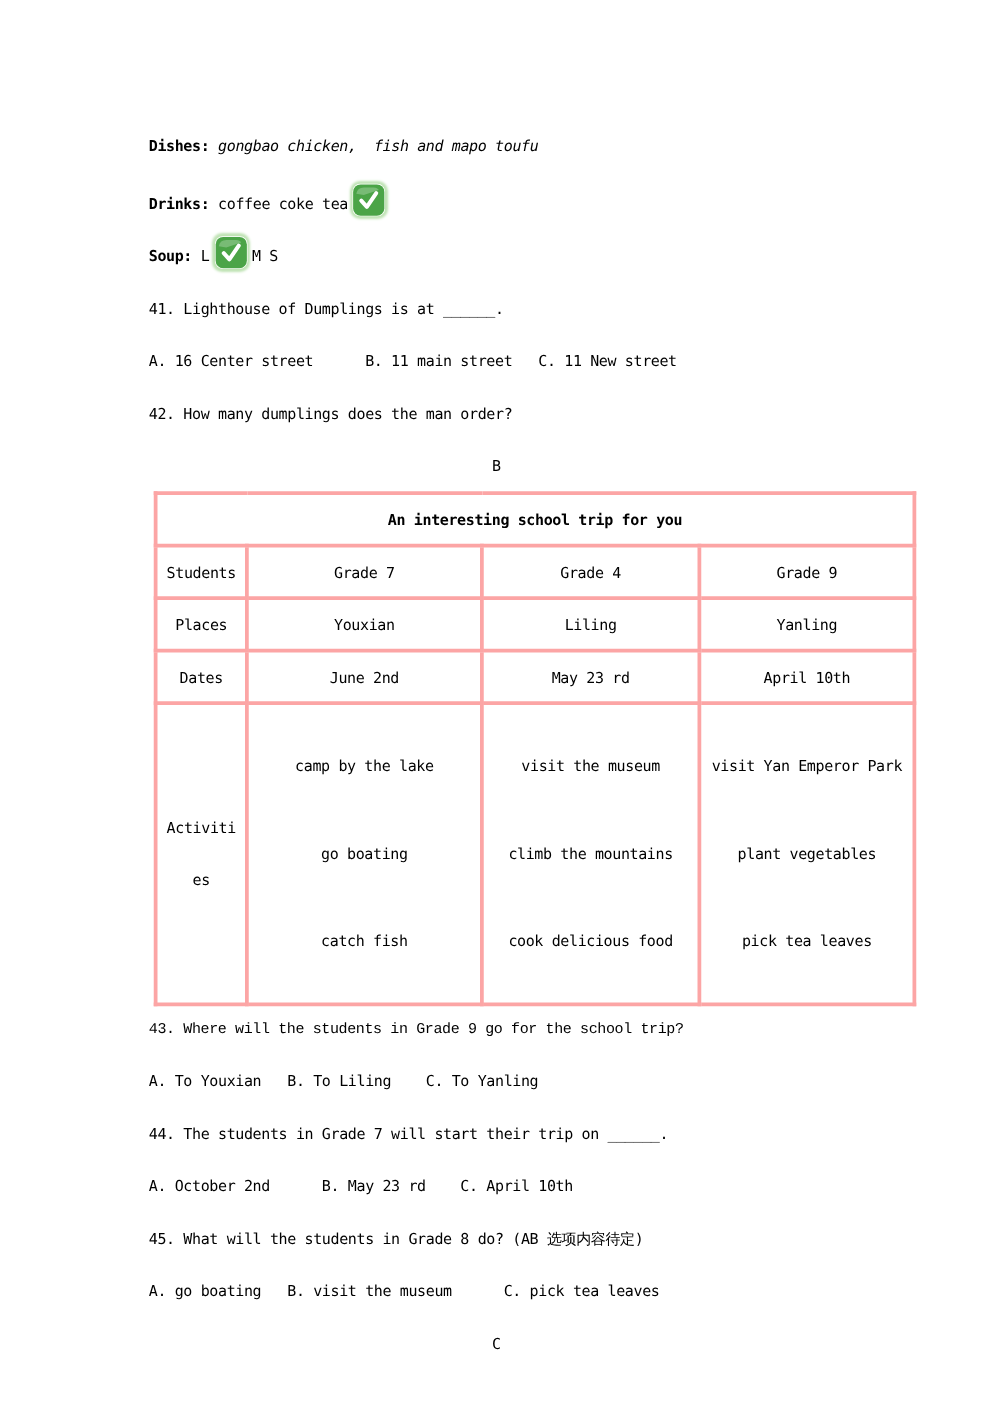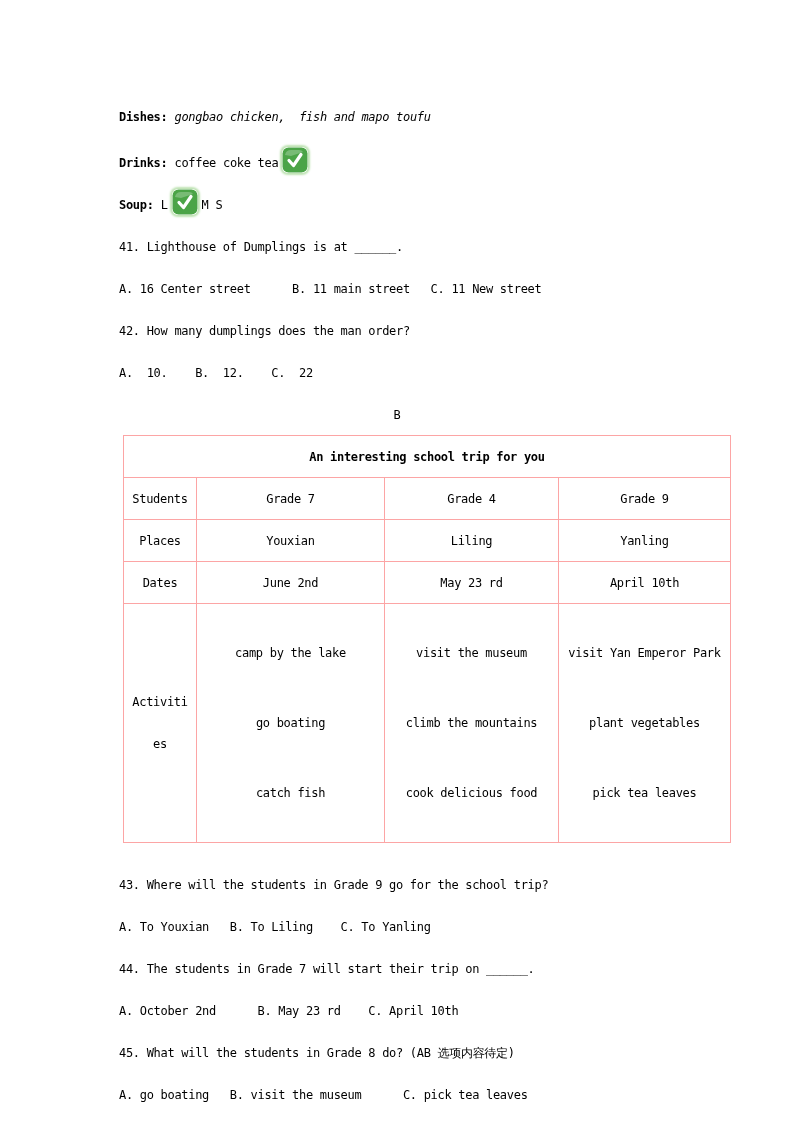--- a/index.html
+++ b/index.html
@@ -20,42 +20,42 @@
     font-size: 12px;
     line-height: 14px;
     letter-spacing: -0.3px;
     white-space: pre;
     margin: 0 0 28px 0;
   }
   .para.menu-line b { font-weight: bold; margin-right: 7px; }
   .para.menu-line .ital { font-style: italic; }
   .para.center { width: 556px; text-align: center; }
   .para.sec-b { margin-bottom: 13px; }
-  .para.after-table { margin-top: 35px; }
+  .para.after-table { margin-top: 11px; font-family: Liberation Mono, monospace; }
   .para.dishes { margin-bottom: 32px; }
 
   .check {
     display: inline-block;
     width: 26px; height: 26px;
     vertical-align: middle;
     margin: -14px 4px -10px 4px;
     position: relative; top: -2px;
     border-radius: 6px;
     box-shadow: 0 0 2px 2px #bfe3b4;
   }
 
   table.trip-table {
     border-collapse: collapse;
     table-layout: fixed;
     width: 607px;
     margin-left: 4px;
     margin-bottom: 0;
   }
   table.trip-table td {
-    border: 1px solid #fca5a5;
+    border: 3px solid #fca5a5;
     text-align: center;
     vertical-align: middle;
     font-size: 12px;
     letter-spacing: -0.3px;
     padding: 0;
     white-space: pre;
   }
   .row-title td { height: 42px; font-weight: bold; }
   .row-std td { height: 42px; }
   .row-act td { height: 125px; }
@@ -85,21 +85,20 @@
   <p class="para menu-line"><b>Soup:</b><span>L</span><svg class="check" viewBox="0 0 26 26" width="26" height="26">
         <rect x="0.5" y="0.5" width="25" height="25" rx="6" fill="#4ba447"></rect>
         <path d="M3 8 Q4 3 9 3 L17 3 Q20 3 21 5 L9 9 Z" fill="#ffffff" opacity="0.25"></path>
         <path d="M7 13.5 L11.5 18.5 L19 7.5" stroke="#ffffff" stroke-width="3.2" fill="none" stroke-linecap="round" stroke-linejoin="round"></path>
       </svg><span>M S</span></p>
 
   <p class="para">41. Lighthouse of Dumplings is at ______.</p>
   <p class="para">A. 16 Center street      B. 11 main street   C. 11 New street</p>
 
   <p class="para">42. How many dumplings does the man order?</p>
-  <p class="para">A.  10.    B.  12.    C.  22</p>
 
   <p class="para center sec-b">B</p>
 
   <table class="trip-table">
     <colgroup>
       <col style="width:73px">
         <col style="width:188px">
         <col style="width:174px">
         <col style="width:172px">
     </colgroup>

